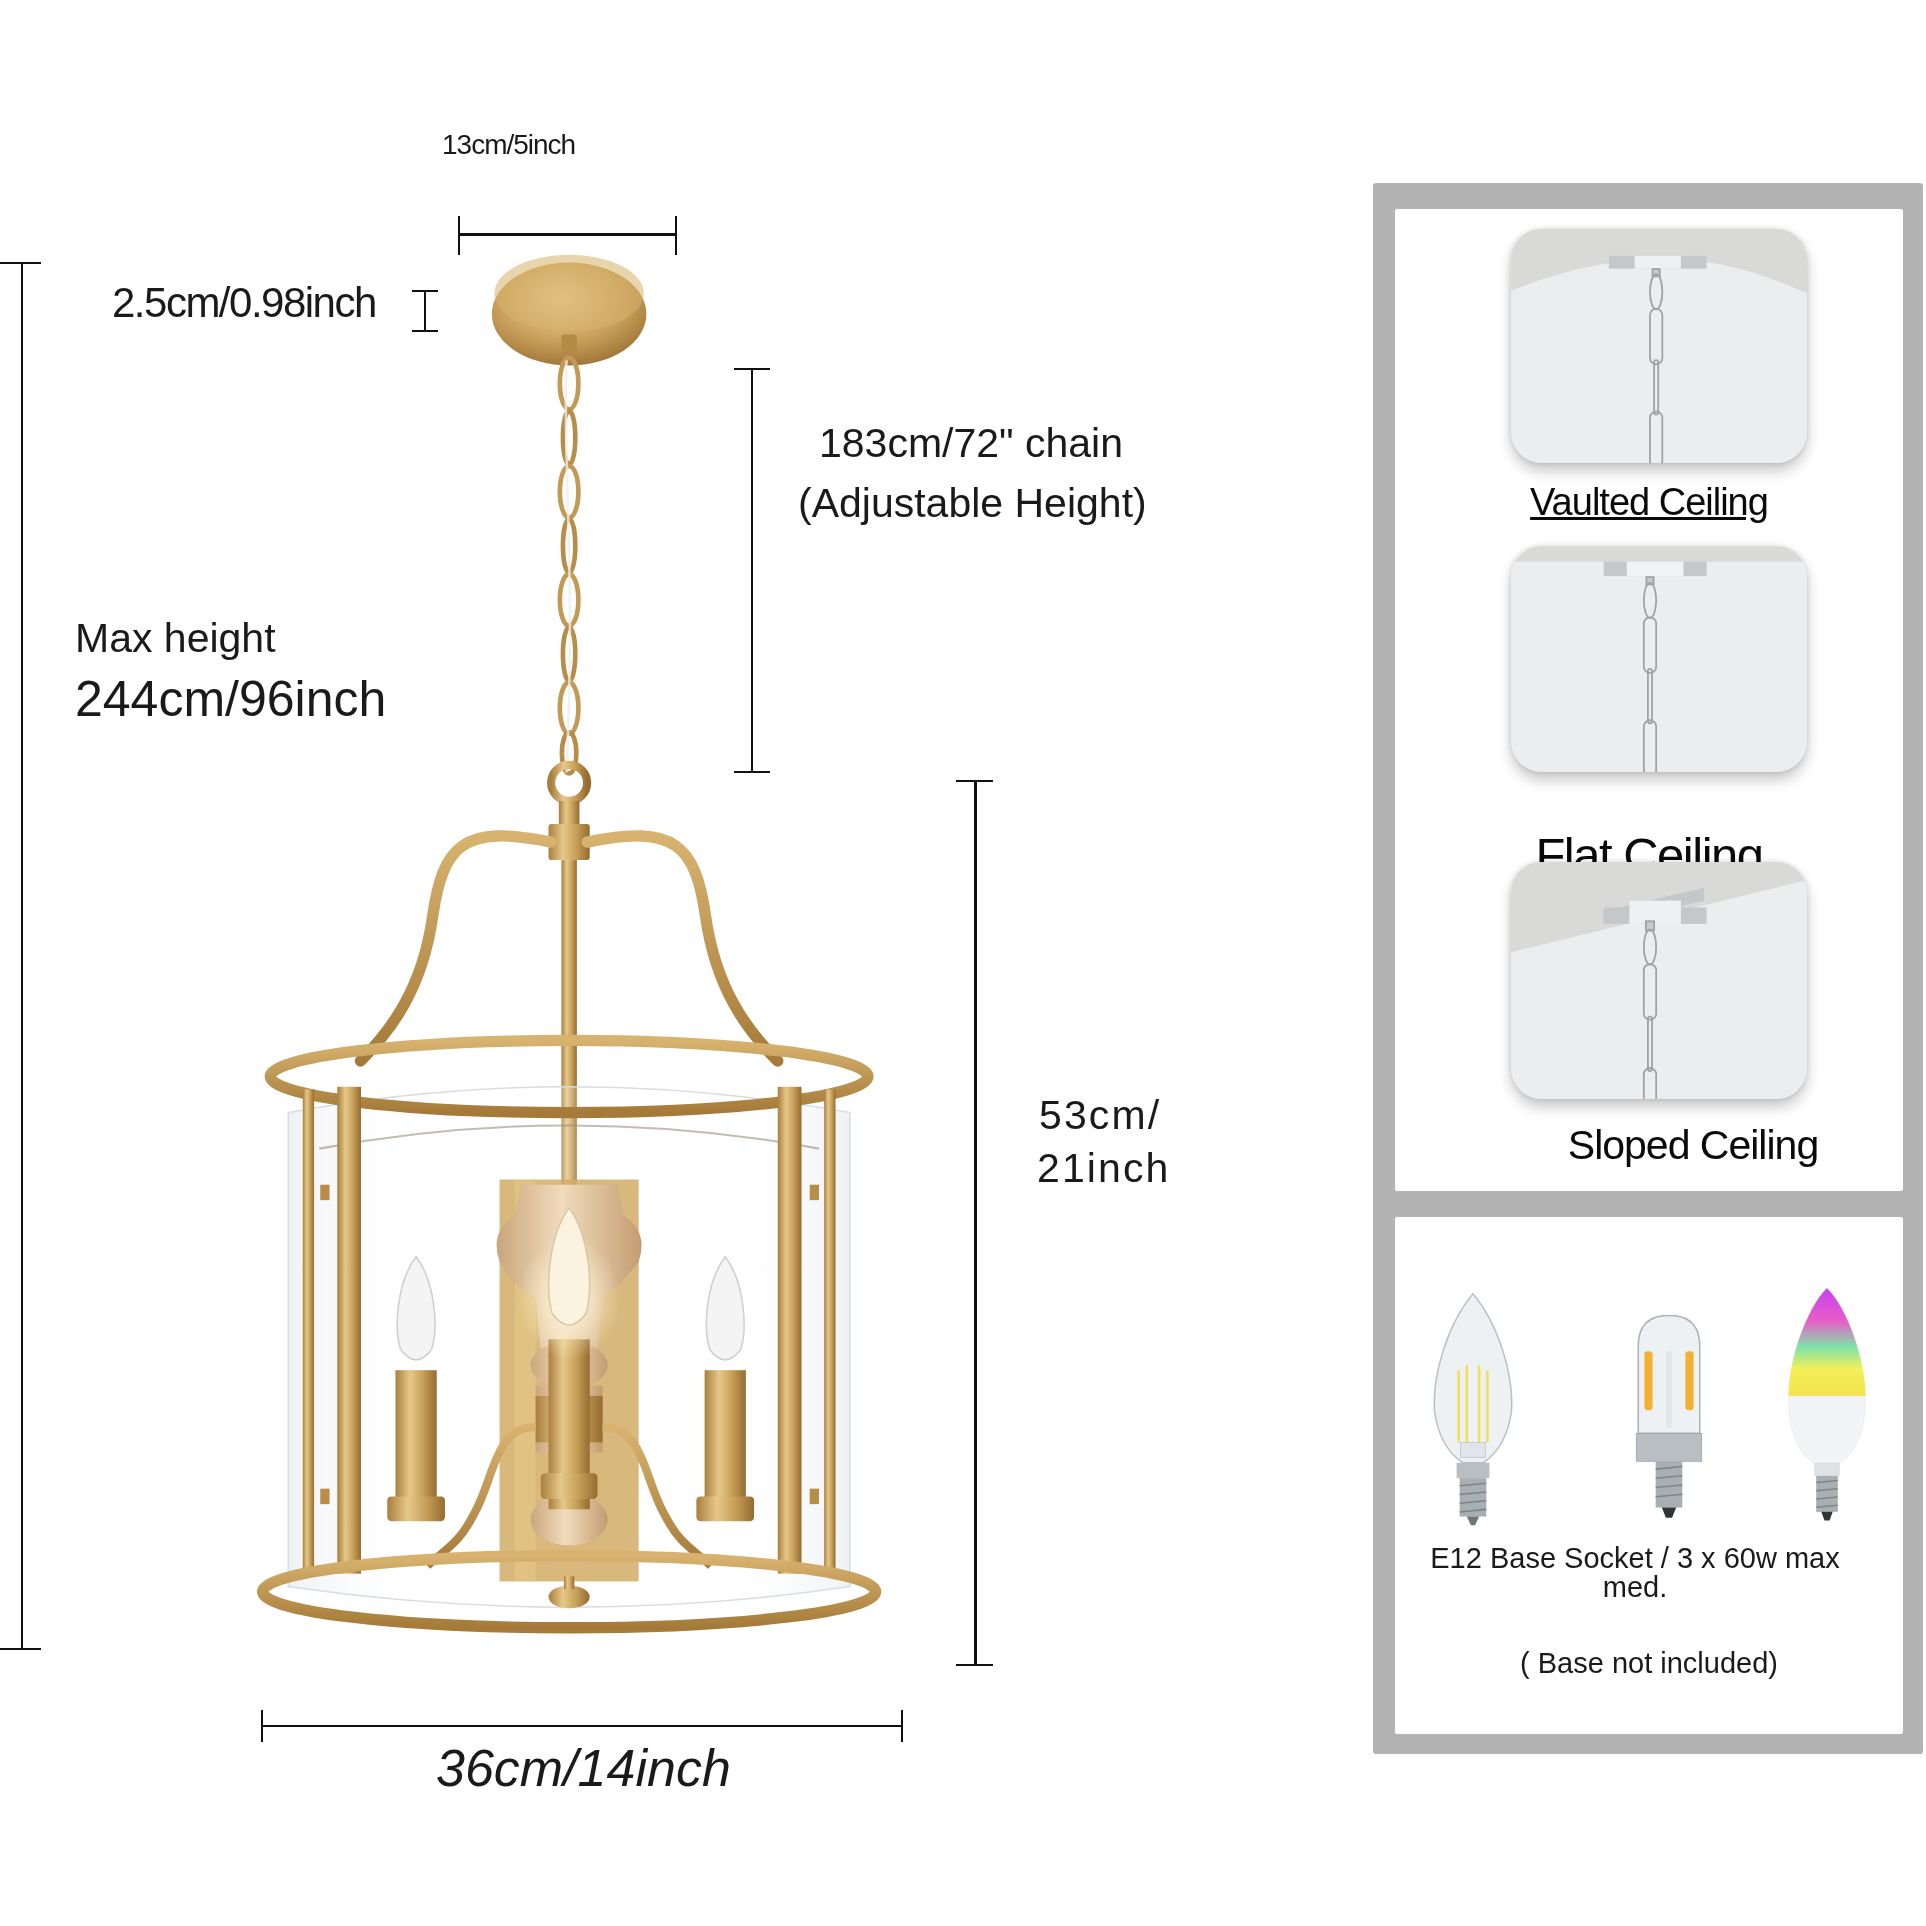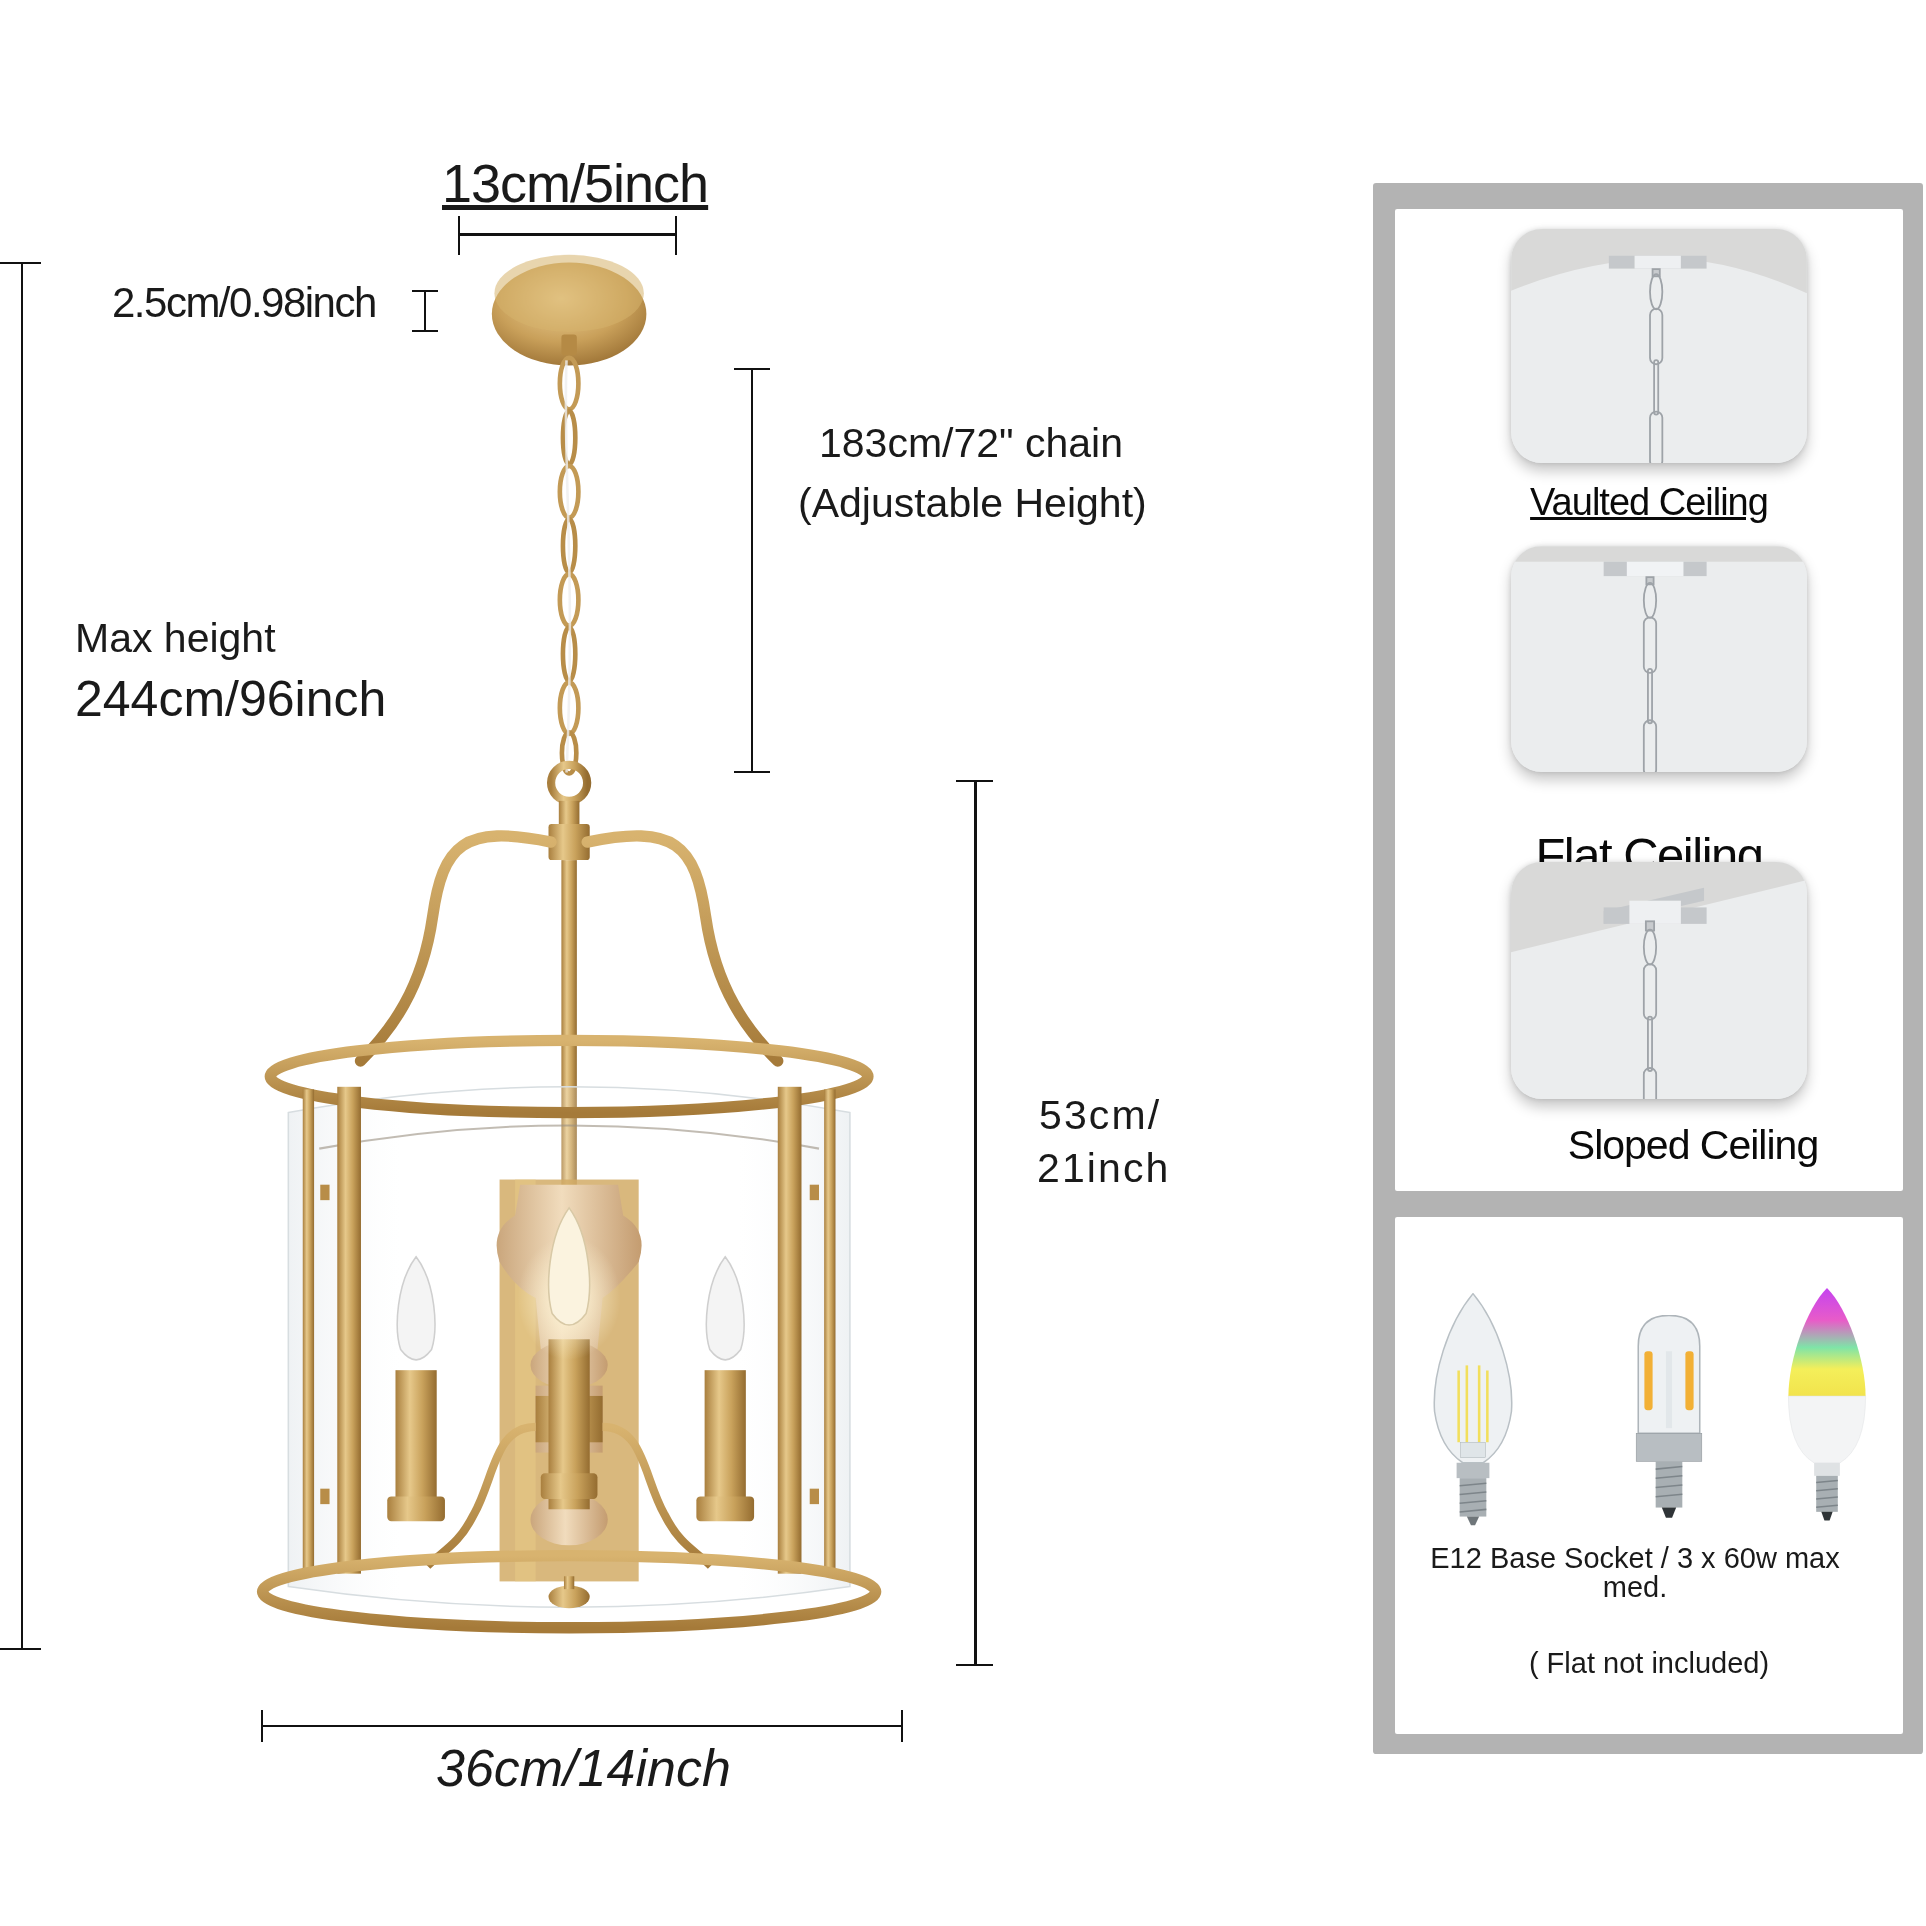--- a/index.html
+++ b/index.html
@@ -15,21 +15,21 @@
   .panel { position:absolute; background:#b3b3b3; border-radius:3.1px; }
   .panel-inner { position:absolute; background:#ffffff; border-radius:2.1px; }
   .ceiling-card { position:absolute; border-radius:31px; background:#eceeef; overflow:hidden;
       box-shadow: 0 7.2px 13.4px rgba(0,0,0,0.22), 0 0 5.2px rgba(0,0,0,0.12); }
   .ceiling-label { position:absolute; left:0; right:0; text-align:center; color:#0a0a0a; line-height:1; }
   .bulb-text { position:absolute; left:0; right:0; text-align:center; color:#1a1a1a; line-height:1; }
 </style>
 </head>
 <body>
 
-<div class="dimtext" style="left:442px; top:156px; font-size:54px; letter-spacing:-1px;text-decoration:underline;">13cm/5inch</div>
+<div class="dimtext" style="left:442px; top:131px; font-size:28px; letter-spacing:-1px;">13cm/5inch</div>
 <div class="hline" style="left:459px; top:233px; width:217px;"></div>
 <div class="cap-v" style="left:458px; top:216px; height:39px;"></div>
 <div class="cap-v" style="left:675px; top:216px; height:39px;"></div>
 
 <div class="dimtext" style="left:112px; top:282px; font-size:42px; letter-spacing:-1.5px;">2.5cm/0.98inch</div>
 <div class="vline" style="left:424px; top:291px; width:2.1px; height:40px;"></div>
 <div class="cap-h" style="left:412px; top:290px; width:26px;"></div>
 <div class="cap-h" style="left:412px; top:330px; width:26px;"></div>
 
 <div class="vline" style="left:20.6px; top:263px; height:1386px; width:2.1px;"></div>
@@ -278,14 +278,14 @@
   <g stroke="#7d858a" stroke-width="3">
       <line x1="64" y1="378" x2="106" y2="374"></line>
       <line x1="64" y1="394" x2="106" y2="390"></line>
       <line x1="64" y1="410" x2="106" y2="406"></line>
       <line x1="64" y1="426" x2="106" y2="422"></line>
     </g>
   <path d="M74 435 L96 435 L90 452 L80 452 Z" fill="#2f3437"></path>
 </svg>
 
 <div class="bulb-text" style="left:1395px; width:480px; top:1544px; font-size:29px;">E12 Base Socket / 3 x 60w max med.</div>
-<div class="bulb-text" style="left:1395px; width:508px; top:1649px; font-size:29px;">( Flat not included)</div>
+<div class="bulb-text" style="left:1395px; width:508px; top:1649px; font-size:29px;">( Base not included)</div>
 
 
 </body></html>

